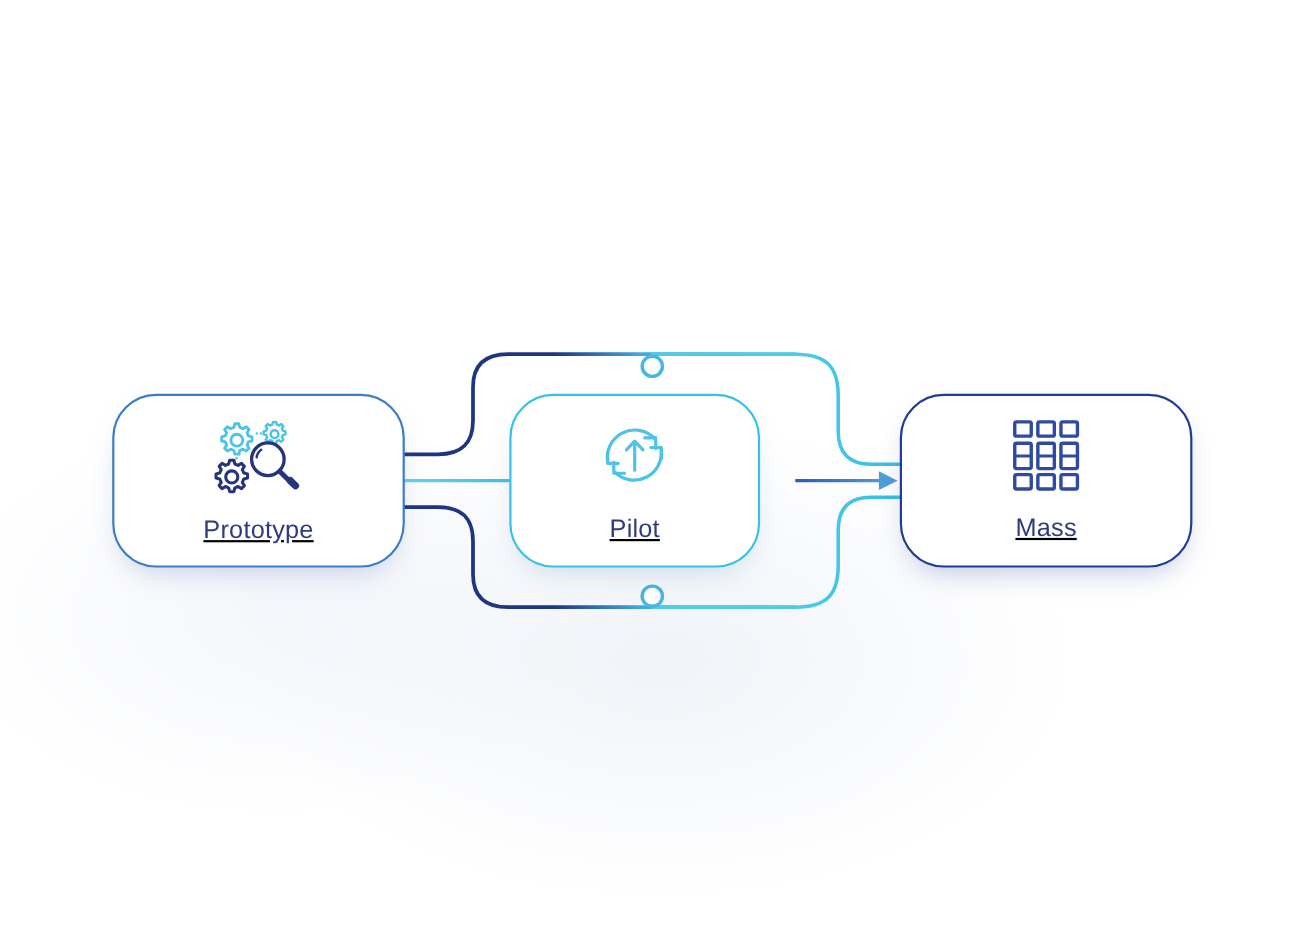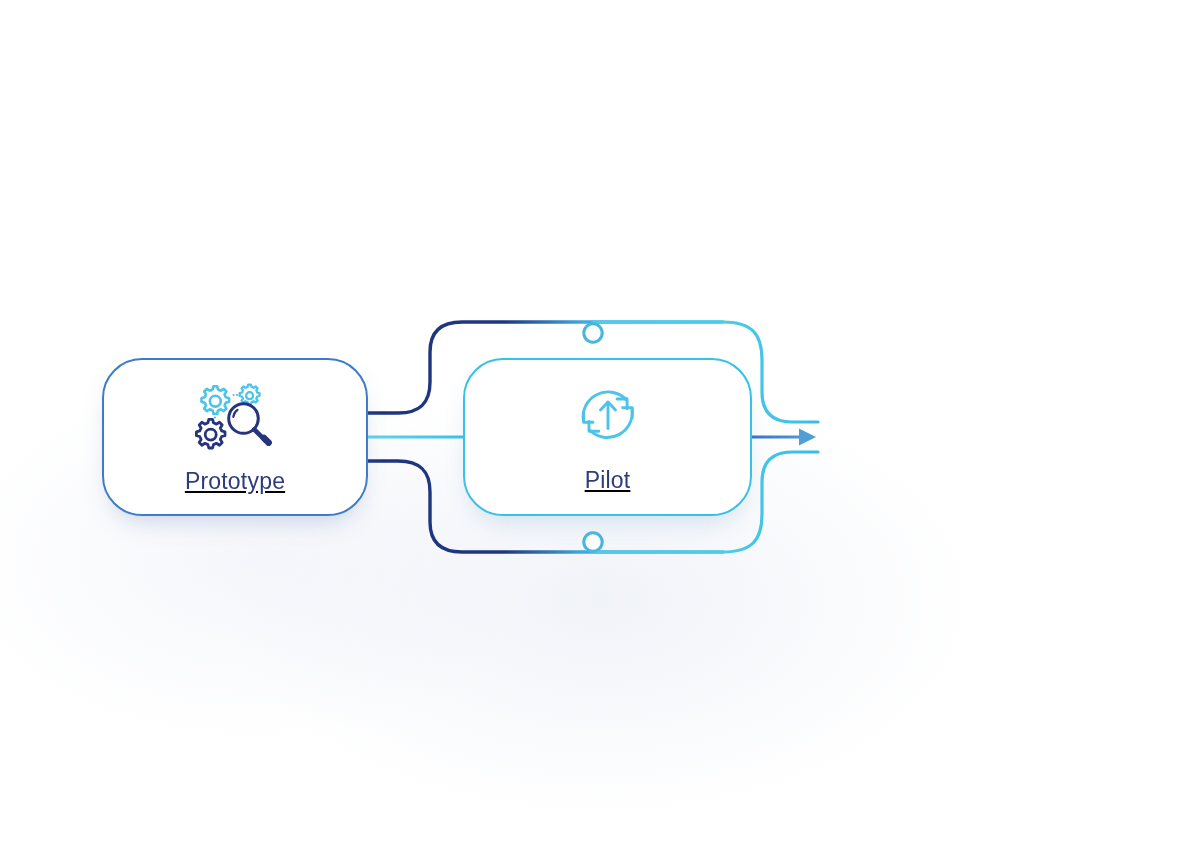--- a/index.html
+++ b/index.html
@@ -62,21 +62,21 @@
     width: 266px;
     height: 158px;
     border: 2.6px solid #3d7cc6;
     border-radius: 40px;
     box-shadow: 0 12px 26px -10px rgba(90,120,175,0.35);
   }
   
   #node-pilot {
     left: 463px;
     top: 358px;
-    width: 289px;
+    width: 228px;
     height: 158px;
     border: 2.6px solid #39c0e7;
     border-radius: 40px;
     box-shadow: 0 12px 26px -10px rgba(90,150,190,0.30);
   }
   
   #node-mass {
     left: 818px;
     top: 358px;
     width: 266px;
@@ -221,14 +221,38 @@
 
         <g stroke="#4cc3e8" stroke-width="2.9" fill="none" stroke-linecap="round" stroke-linejoin="round">
           <path d="M36 47.5 L36 21.5"></path>
           <path d="M28.5 29.0 L36 21.0 L43.5 29.0"></path>
         </g>
       </svg>
     </span>
     <span class="node-label">Pilot</span>
   </div>
 
+  <div class="node-box" id="node-mass">
+    <span class="node-icon">
+      <svg width="62" height="66" viewBox="0 0 62 66" fill="none">
+        <g stroke="#2f4aa0" stroke-width="3.1" fill="none" stroke-linejoin="round">
+
+          <rect x="2.5" y="2.5" width="15" height="13" rx="1.6"></rect>
+          <rect x="23.5" y="2.5" width="15" height="13" rx="1.6"></rect>
+          <rect x="44.5" y="2.5" width="15" height="13" rx="1.6"></rect>
+
+          <rect x="2.5" y="22.0" width="15" height="23" rx="1.6"></rect>
+          <path d="M2.5 33.5 L17.5 33.5" stroke-width="2.8"></path>
+          <rect x="23.5" y="22.0" width="15" height="23" rx="1.6"></rect>
+          <path d="M23.5 33.5 L38.5 33.5" stroke-width="2.8"></path>
+          <rect x="44.5" y="22.0" width="15" height="23" rx="1.6"></rect>
+          <path d="M44.5 33.5 L59.5 33.5" stroke-width="2.8"></path>
+
+          <rect x="2.5" y="50.5" width="15" height="13" rx="1.6"></rect>
+          <rect x="23.5" y="50.5" width="15" height="13" rx="1.6"></rect>
+          <rect x="44.5" y="50.5" width="15" height="13" rx="1.6"></rect>
+        </g>
+      </svg>
+    </span>
+    <span class="node-label">Mass</span>
+  </div>
 
 </div>
 
 </body></html>

